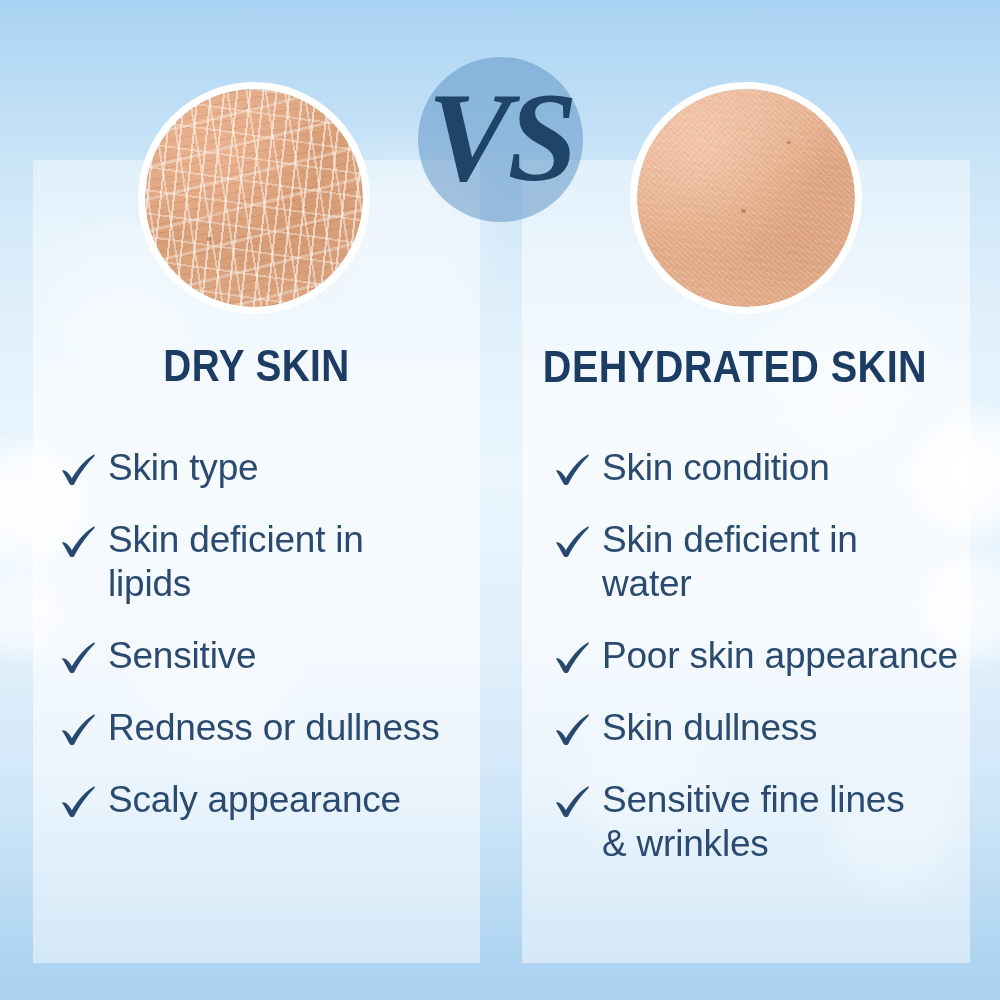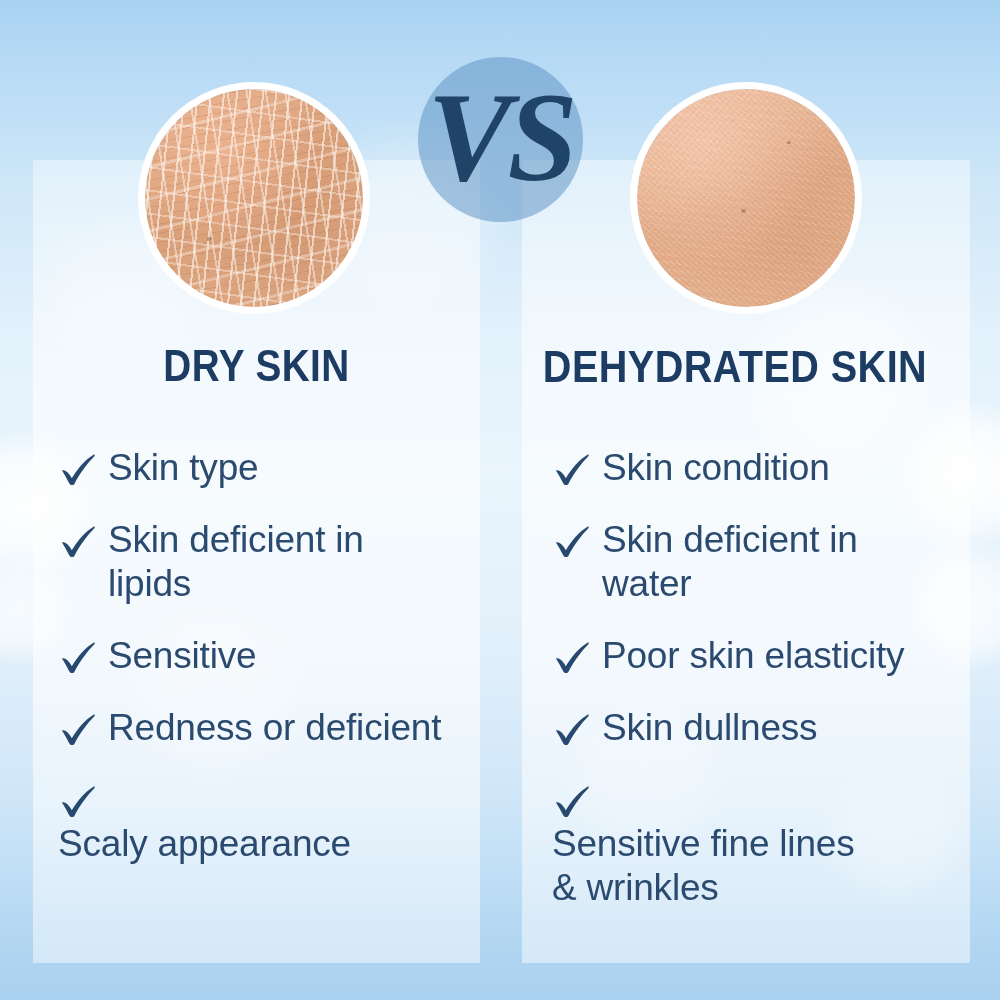--- a/index.html
+++ b/index.html
@@ -155,21 +155,21 @@
     margin-top: 8px;
   }
   .list-left  { left: 58px;  width: 410px; }
   .list-right { left: 552px; width: 412px; }
 
   .item {
     display: flex;
     align-items: flex-start;
     margin-bottom: 28px;
   }
-  .item:last-child { margin-bottom: 0; flex-direction: column; }
+  .item:last-child { margin-bottom: 0; }
 
   .check {
     flex: 0 0 auto;
     width: 40px;
     height: 40px;
     margin-right: 10px;
     margin-top: 4px;
   }
   .check svg { display: block; width: 40px; height: 40px; }
 
@@ -248,21 +248,21 @@
           </svg>
       </span>
       <span class="item-label">Sensitive</span>
     </div>
     <div class="item">
       <span class="check">
         <svg viewBox="0 0 40 40">
             <path d="M4 20.5 C7 19.5 10.5 22.5 13.8 28.2 C19.5 18.5 27.5 9.5 36.2 4.2 C36.8 4.8 36.9 5.4 36.4 6.2 C28.8 13.8 21.6 23.8 16.2 34.2 C14.2 35.8 12.4 35.2 11.2 33.2 C8.8 28.6 6.4 24.4 4 20.5 Z" fill="#27496f"></path>
           </svg>
       </span>
-      <span class="item-label">Redness or deficient</span>
+      <span class="item-label">Redness or dullness</span>
     </div>
     <div class="item">
       <span class="check">
         <svg viewBox="0 0 40 40">
             <path d="M4 20.5 C7 19.5 10.5 22.5 13.8 28.2 C19.5 18.5 27.5 9.5 36.2 4.2 C36.8 4.8 36.9 5.4 36.4 6.2 C28.8 13.8 21.6 23.8 16.2 34.2 C14.2 35.8 12.4 35.2 11.2 33.2 C8.8 28.6 6.4 24.4 4 20.5 Z" fill="#27496f"></path>
           </svg>
       </span>
       <span class="item-label">Scaly appearance</span>
     </div>
   </div>
@@ -284,21 +284,21 @@
       </span>
       <span class="item-label">Skin deficient in
 water</span>
     </div>
     <div class="item">
       <span class="check">
         <svg viewBox="0 0 40 40">
             <path d="M4 20.5 C7 19.5 10.5 22.5 13.8 28.2 C19.5 18.5 27.5 9.5 36.2 4.2 C36.8 4.8 36.9 5.4 36.4 6.2 C28.8 13.8 21.6 23.8 16.2 34.2 C14.2 35.8 12.4 35.2 11.2 33.2 C8.8 28.6 6.4 24.4 4 20.5 Z" fill="#27496f"></path>
           </svg>
       </span>
-      <span class="item-label">Poor skin elasticity</span>
+      <span class="item-label">Poor skin appearance</span>
     </div>
     <div class="item">
       <span class="check">
         <svg viewBox="0 0 40 40">
             <path d="M4 20.5 C7 19.5 10.5 22.5 13.8 28.2 C19.5 18.5 27.5 9.5 36.2 4.2 C36.8 4.8 36.9 5.4 36.4 6.2 C28.8 13.8 21.6 23.8 16.2 34.2 C14.2 35.8 12.4 35.2 11.2 33.2 C8.8 28.6 6.4 24.4 4 20.5 Z" fill="#27496f"></path>
           </svg>
       </span>
       <span class="item-label">Skin dullness</span>
     </div>
     <div class="item">

